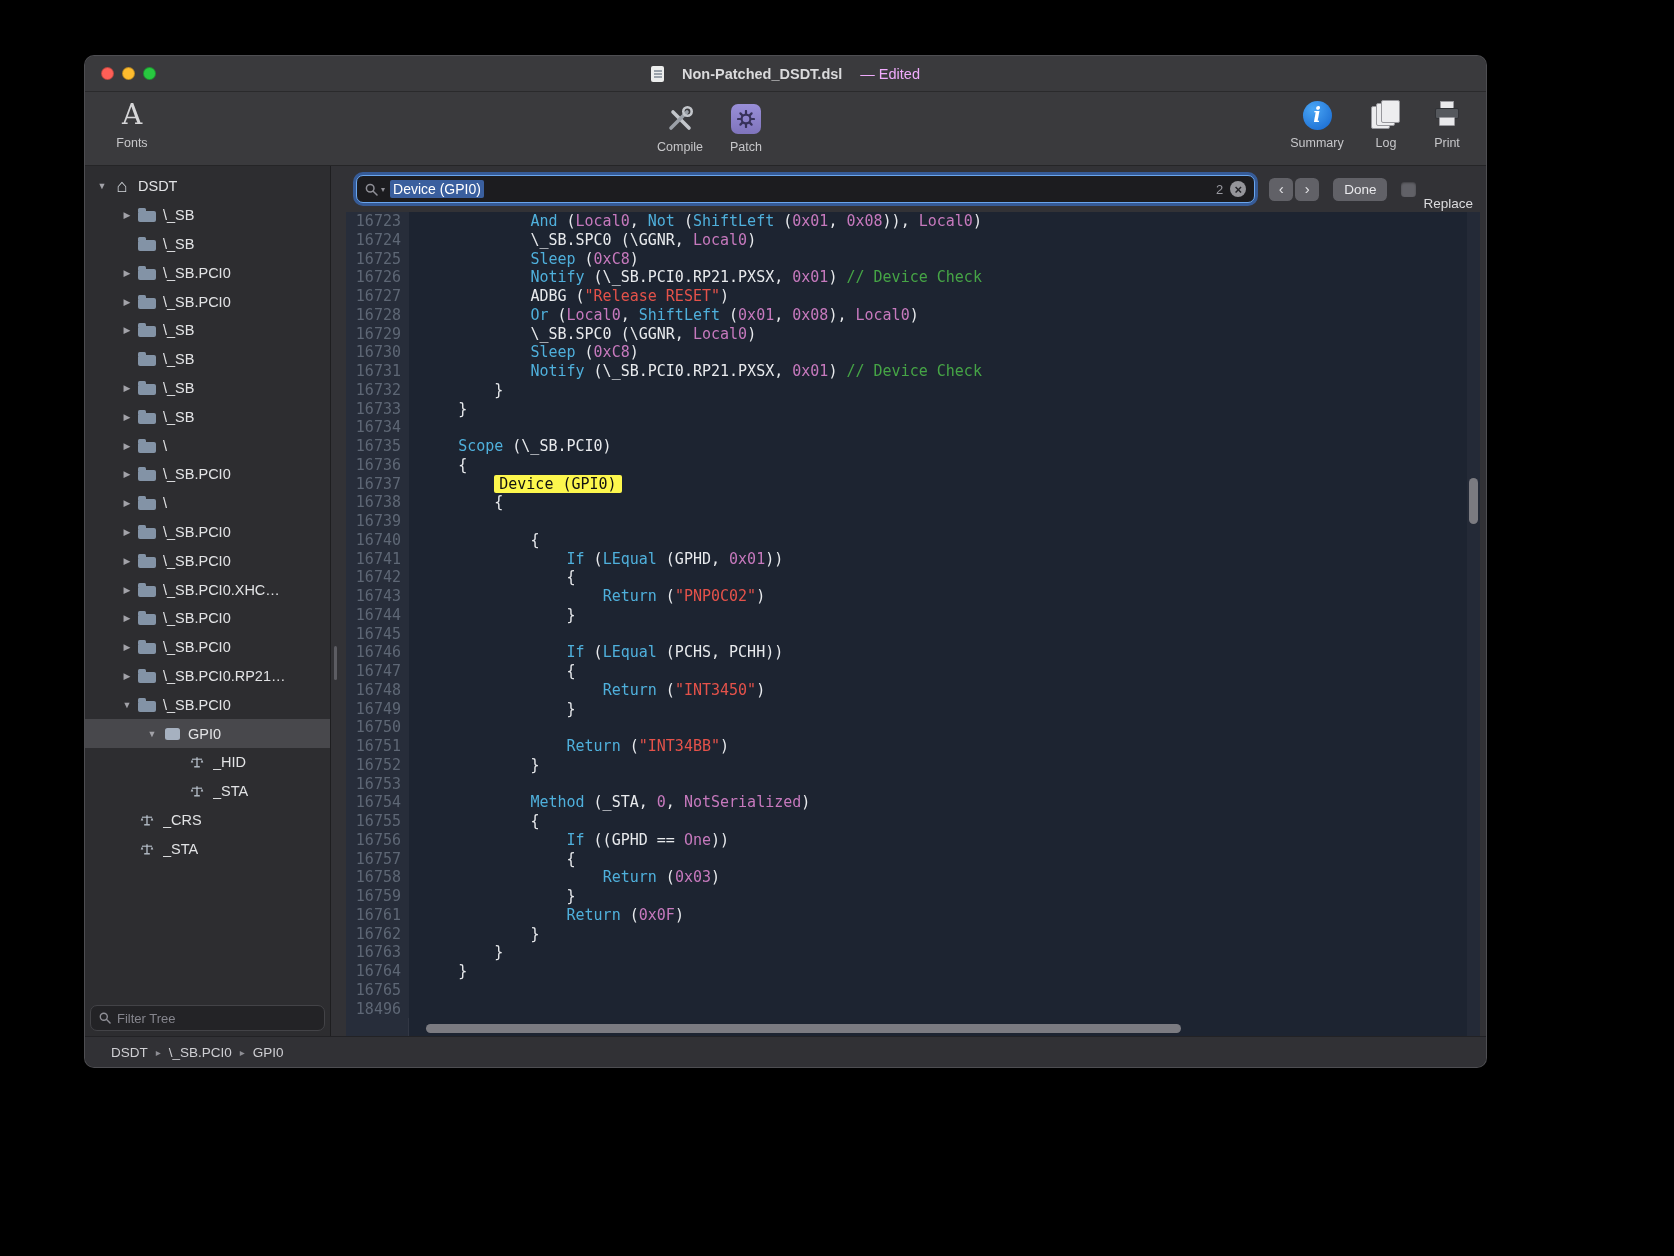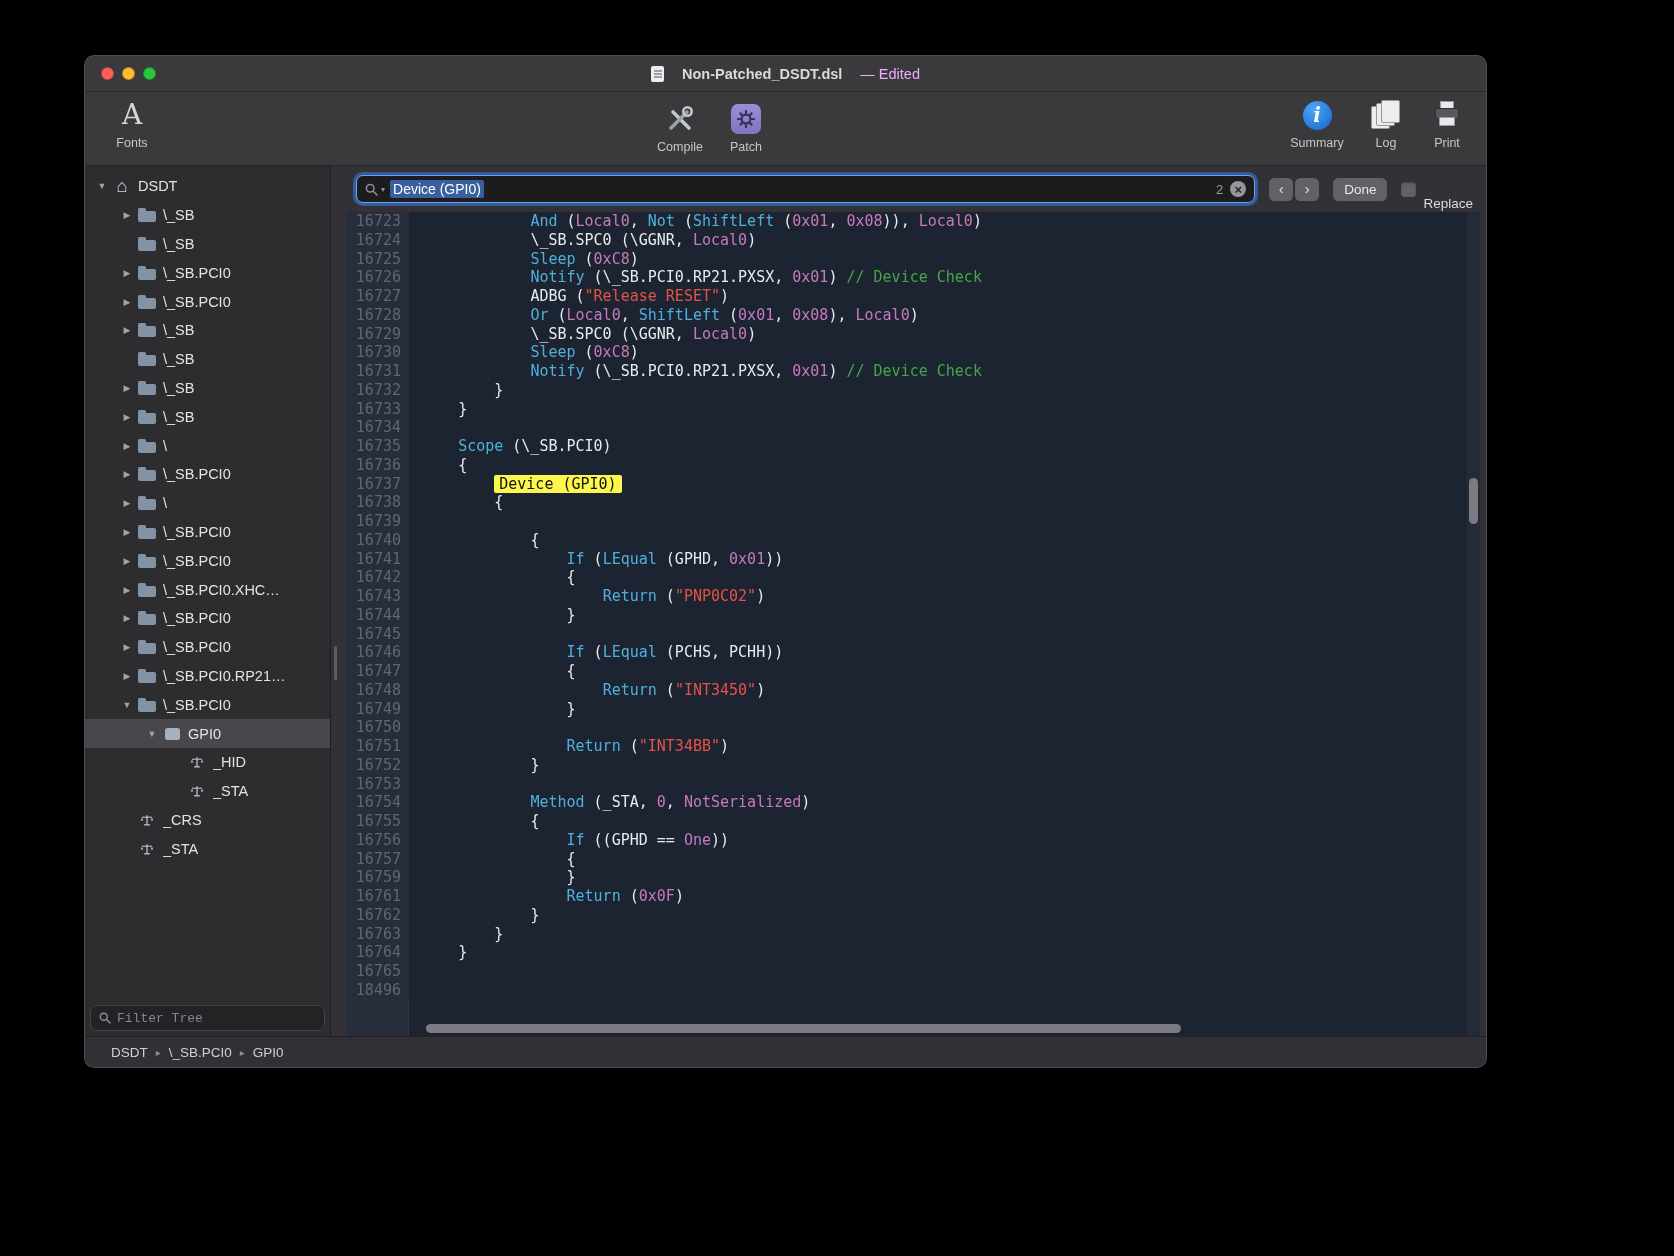--- a/index.html
+++ b/index.html
@@ -72,21 +72,21 @@
                           margin-top:3px; }
   .ticon-folder::after { content:""; position:absolute; left:1px; top:1px; width:8px; height:4px;
                          background:#8393a6; border-radius:1.5px 1.5px 0 0; }
   .ticon-device::before { content:""; width:15px; height:12px; background:#a6b1c0; border-radius:2.5px; }
   .tlabel { overflow:hidden; text-overflow:ellipsis; }
 
   .filter-field { position:absolute; left:5px; right:5px; bottom:5px; height:26px;
                   background:#232326; border:1px solid #434347; border-radius:7px;
                   display:flex; align-items:center; padding:0 8px; gap:6px; }
   .filter-field input { flex:1; background:transparent; border:none; outline:none;
-                        font-size:13px; color:#ddd; font-family:Liberation Mono, monospace; }
+                        font-size:13px; color:#ddd; font-family:Liberation Sans, sans-serif; }
   .filter-field input::placeholder { color:#85858d; }
 
   .pane-handle { position:absolute; left:247px; top:110px; bottom:31px; width:8px; }
   .pane-handle::after { content:""; position:absolute; left:2px; top:calc(50% + 45px); width:3px; height:34px;
                         background:#5c5c62; border-radius:2px; }
 
   
   .content { position:absolute; left:255px; right:0; top:110px; bottom:31px; background:#323236; }
   .find-bar { height:46px; display:flex; align-items:center; padding:0 13px 0 16px; gap:14px; }
   .find-field { flex:1; height:28px; background:#1c1c1f; border-radius:7px;
@@ -447,20 +447,21 @@
           <div class="line"><span class="ln">16748</span><span class="code"><span class="tk-pl">                    </span><span class="tk-kw">Return</span><span class="tk-pl"> (</span><span class="tk-str">"INT3450"</span><span class="tk-pl">)</span></span></div>
           <div class="line"><span class="ln">16749</span><span class="code"><span class="tk-pl">                </span><span class="tk-pl">}</span></span></div>
           <div class="line"><span class="ln">16750</span><span class="code"><span class="tk-pl"></span></span></div>
           <div class="line"><span class="ln">16751</span><span class="code"><span class="tk-pl">                </span><span class="tk-kw">Return</span><span class="tk-pl"> (</span><span class="tk-str">"INT34BB"</span><span class="tk-pl">)</span></span></div>
           <div class="line"><span class="ln">16752</span><span class="code"><span class="tk-pl">            </span><span class="tk-pl">}</span></span></div>
           <div class="line"><span class="ln">16753</span><span class="code"><span class="tk-pl"></span></span></div>
           <div class="line"><span class="ln">16754</span><span class="code"><span class="tk-pl">            </span><span class="tk-kw">Method</span><span class="tk-pl"> (_STA, </span><span class="tk-lit">0</span><span class="tk-pl">, </span><span class="tk-lit">NotSerialized</span><span class="tk-pl">)</span></span></div>
           <div class="line"><span class="ln">16755</span><span class="code"><span class="tk-pl">            </span><span class="tk-pl">{</span></span></div>
           <div class="line"><span class="ln">16756</span><span class="code"><span class="tk-pl">                </span><span class="tk-kw">If</span><span class="tk-pl"> ((GPHD == </span><span class="tk-lit">One</span><span class="tk-pl">))</span></span></div>
           <div class="line"><span class="ln">16757</span><span class="code"><span class="tk-pl">                </span><span class="tk-pl">{</span></span></div>
+          <div class="line"><span class="ln">16758</span><span class="code"><span class="tk-pl">                    </span><span class="tk-kw">Return</span><span class="tk-pl"> (</span><span class="tk-lit">0x03</span><span class="tk-pl">)</span></span></div>
           <div class="line"><span class="ln">16759</span><span class="code"><span class="tk-pl">                </span><span class="tk-pl">}</span></span></div>
           <div class="line"><span class="ln">16761</span><span class="code"><span class="tk-pl">                </span><span class="tk-kw">Return</span><span class="tk-pl"> (</span><span class="tk-lit">0x0F</span><span class="tk-pl">)</span></span></div>
           <div class="line"><span class="ln">16762</span><span class="code"><span class="tk-pl">            </span><span class="tk-pl">}</span></span></div>
           <div class="line"><span class="ln">16763</span><span class="code"><span class="tk-pl">        </span><span class="tk-pl">}</span></span></div>
           <div class="line"><span class="ln">16764</span><span class="code"><span class="tk-pl">    </span><span class="tk-pl">}</span></span></div>
           <div class="line"><span class="ln">16765</span><span class="code"><span class="tk-pl"></span></span></div>
           <div class="line"><span class="ln">18496</span><span class="code"><span class="tk-pl"></span></span></div>
         </div>
       <div class="vscroll-track"></div>
       <div class="vscroll"></div>

